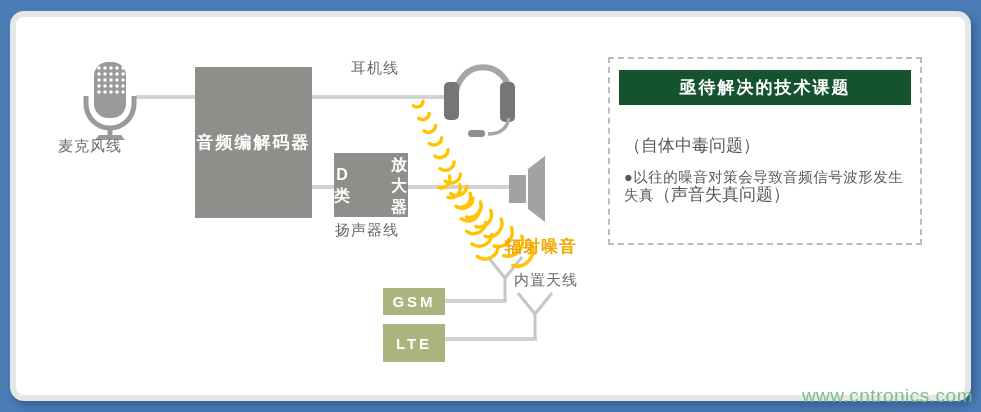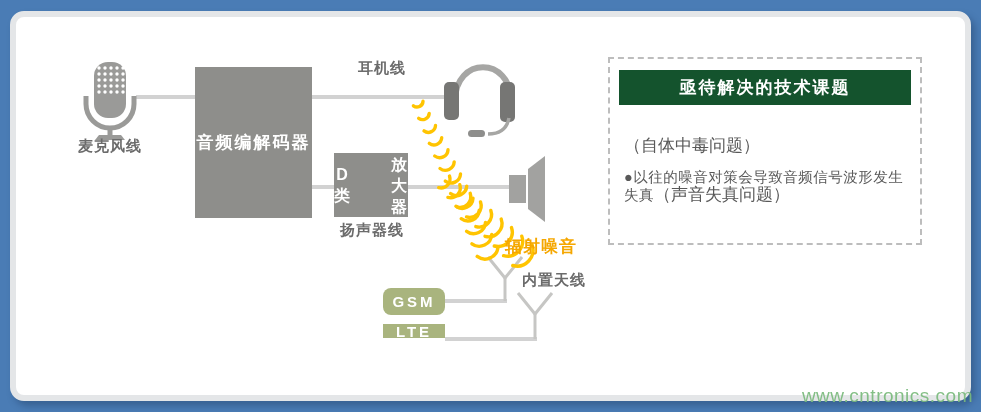--- a/index.html
+++ b/index.html
@@ -7,23 +7,23 @@
   #app{position:relative;width:981px;height:412px;background:#4a7cb5;overflow:hidden;}
   #card{position:absolute;left:10px;top:11px;width:961px;height:390px;box-sizing:border-box;
         background:#ffffff;border:6px solid #e4e6e8;border-radius:14px;
         box-shadow:4px 5px 7px rgba(24,48,82,0.35);}
   #diagram-svg{position:absolute;left:0;top:0;}
   .absbox{position:absolute;display:flex;flex-direction:row;align-items:center;justify-content:center;}
   .graybox{background:#8e8e8b;color:#ffffff;font-weight:bold;text-align:center;}
   .codec{left:195px;top:67px;width:117px;height:151px;font-size:17px;line-height:24px;letter-spacing:2px;}
   .damp{left:334px;top:153px;width:74px;height:64px;font-size:16px;line-height:21px;letter-spacing:1px;gap:40px;}
   .module{background:#a9b47e;color:#ffffff;font-weight:bold;font-size:15px;letter-spacing:3px;}
-  .gsm{left:383px;top:288px;width:62px;height:27px;border-radius:8px;}
-  .lte{left:383px;top:324px;width:62px;height:14px;}
-  .lbl{position:absolute;color:#6b6b6b;font-size:15px;font-weight:bold;letter-spacing:1px;text-align:center;}
+  .gsm{left:383px;top:288px;width:62px;height:27px;}
+  .lte{left:383px;top:324px;width:62px;height:38px;}
+  .lbl{position:absolute;color:#6b6b6b;font-size:15px;font-weight:normal;letter-spacing:1px;}
   .mic-lbl{left:58px;top:137px;width:104px;}
   .hp-lbl{left:351px;top:59px;width:62px;}
   .sp-lbl{left:335px;top:221px;width:74px;}
   .ant-lbl{left:514px;top:271px;width:80px;}
   .noise-lbl{position:absolute;left:505px;top:235px;color:#f5a700;font-size:17px;font-weight:bold;letter-spacing:1px;}
   .panel{position:absolute;left:608px;top:57px;width:314px;height:188px;box-sizing:border-box;
          background:#ffffff;border:2px dashed #bdbdbd;}
   .panel-header{position:absolute;left:9px;top:11px;right:9px;height:35px;background:#14532d;
                 display:flex;align-items:center;justify-content:center;
                 color:#ffffff;font-size:17px;font-weight:bold;letter-spacing:2px;}

